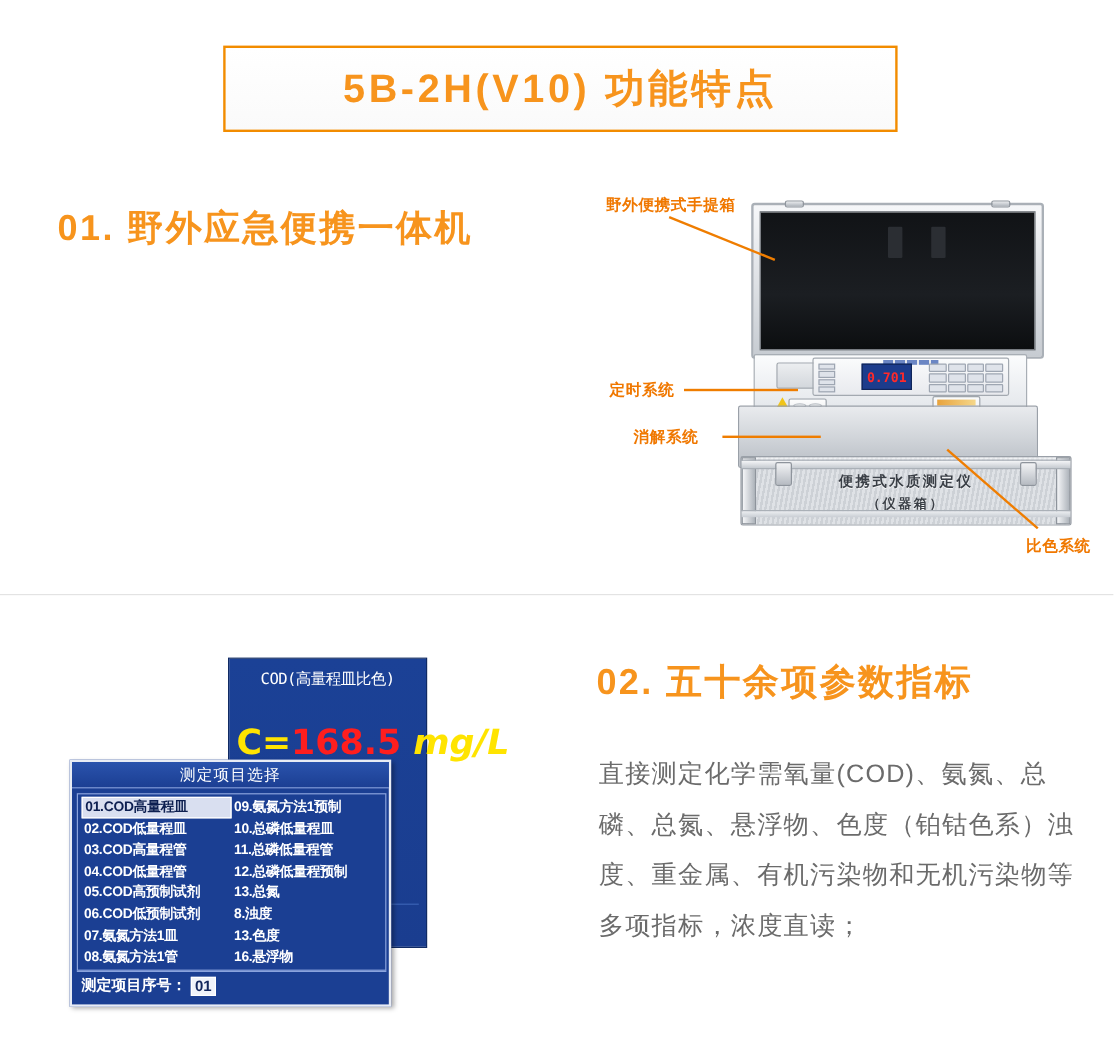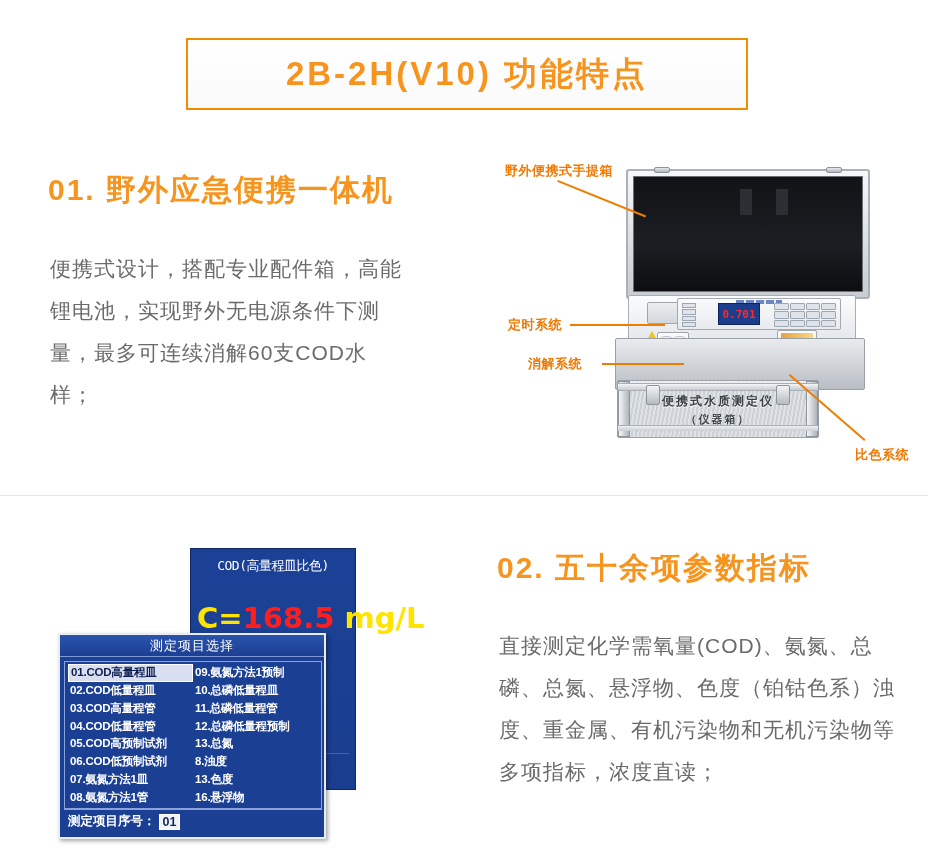--- a/index.html
+++ b/index.html
@@ -48,21 +48,21 @@
   
   .photo { position: absolute; left: 500px; top: 155px; width: 428px; height: 330px; }
 
   
   .case-bottom {
     position: absolute; left: 115px; top: 183px; width: 250px; height: 52px;
     background: linear-gradient(#e9ebee, #cfd3d8 55%, #b9bec5);
     border: 1px solid #9aa0a8; border-radius: 2px;
   }
   .case-front {
-    position: absolute; left: 117px; top: 225px; width: 202px; height: 58px;
+    position: absolute; left: 117px; top: 225px; width: 276px; height: 58px;
     background: repeating-linear-gradient(100deg,#dfe2e6 0 2px,#cdd1d6 2px 4px);
     border: 1px solid #9aa0a8; border-radius: 2px;
     box-shadow: inset 0 2px 3px rgba(255,255,255,.7);
   }
   .case-front-rail {
     position: absolute; left: 0; top: 2px; width: 100%; height: 8px;
     background: linear-gradient(#f4f5f7,#c6cbd1);
     border-top: 1px solid #aab0b7; border-bottom: 1px solid #aab0b7;
   }
   .case-front-rail2 {
@@ -192,21 +192,21 @@
     text-align: center; color: #ffffff;
     font-size: 13px; font-family: "DejaVu Sans Mono", monospace; letter-spacing: -.5px;
   }
   .lcd-conc {
     position: absolute; left: 6px; top: 52px; width: 100%;
     font-size: 29px; font-weight: bold; white-space: nowrap;
     font-family: "DejaVu Sans", sans-serif;
   }
   .lcd-conc .ceq { color: #FFE400; }
   .lcd-conc .val { color: #FF1E1E; }
-  .lcd-conc .unit { color: #FFE400; }
+  .lcd-conc .unit { color: #FFE400; font-style: italic; }
   .lcd-rows {
     position: absolute; left: 8px; top: 108px; width: 150px;
     font-size: 12px; line-height: 27px; color: #4FE3E3;
     font-family: "DejaVu Sans", sans-serif; white-space: nowrap;
   }
   .lcd-rows .rv { color: #FF2A2A; }
   .lcd-rows .wv { color: #ffffff; }
   .lcd-time {
     position: absolute; left: 8px; top: 204px; color: #ffffff;
     font-size: 12px; white-space: nowrap;
@@ -251,25 +251,24 @@
     background: #f0f3fa; color: #12265c; font-weight: bold;
     padding: 0 3px; margin-left: 3px; border: 1px solid #fff;
   }
 </style>
 </head>
 <body>
 
 <div class="page">
 
   <div class="title-box">
-    <div class="title-text">2B-2H(V10) 功能特点</div>
+    <div class="title-text">5B-2H(V10) 功能特点</div>
   </div>
 
   <div class="sec-head" id="sec1-head">01. 野外应急便携一体机</div>
-  <div class="sec-body" id="sec1-body">便携式设计，搭配专业配件箱，高能锂电池，实现野外无电源条件下测量，最多可连续消解60支COD水样；</div>
 
   <div class="photo">
 
     <div class="lid">
       <div class="hinge h1"></div>
       <div class="hinge h2"></div>
       <div class="lid-inner"></div>
       <div class="lid-pad p1"></div>
       <div class="lid-pad p2"></div>
     </div>

